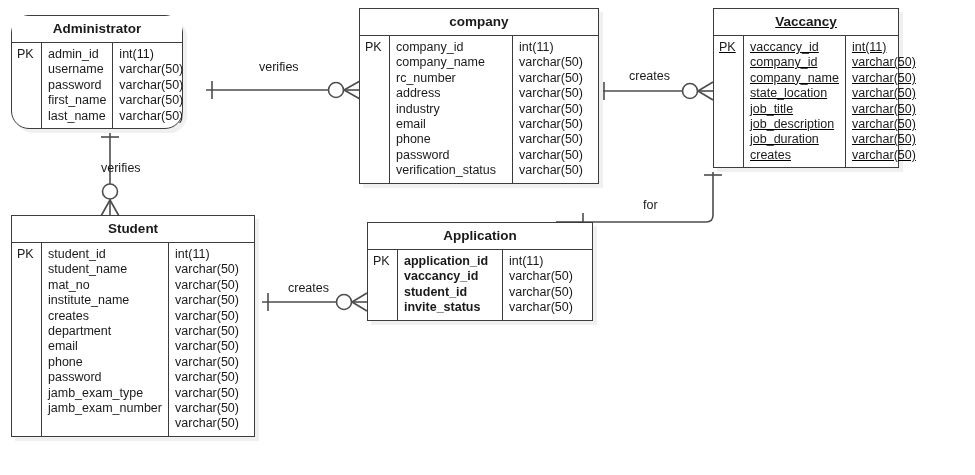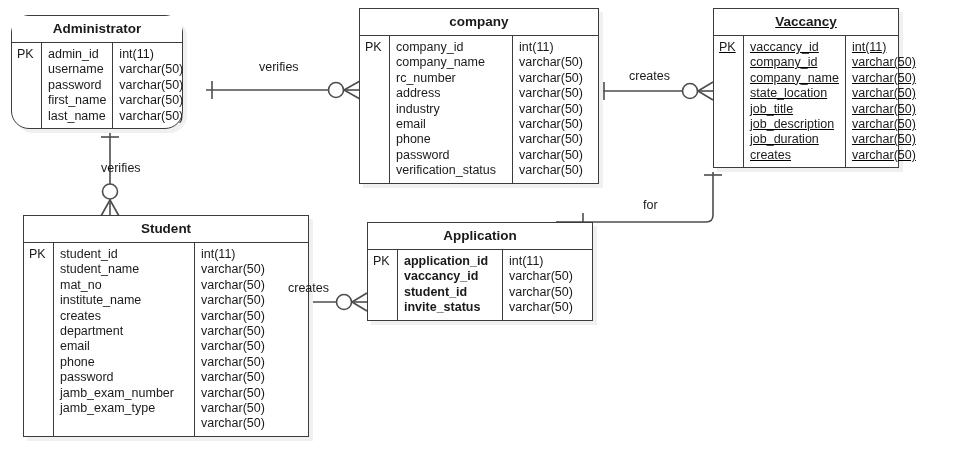--- a/index.html
+++ b/index.html
@@ -230,36 +230,36 @@
         <span class="row-line">varchar(50)</span>
         <span class="row-line">varchar(50)</span>
         <span class="row-line">varchar(50)</span>
         <span class="row-line">varchar(50)</span>
         <span class="row-line">varchar(50)</span>
         <span class="row-line">varchar(50)</span>
       </div>
     </div>
   </div>
 
-  <div class="entity" style="left:23px; top:215px; width:286px;">
+  <div class="entity" style="left:11px; top:215px; width:244px;">
     <div class="entity-title">Student</div>
     <div class="entity-body">
       <div class="col-key">PK</div>
       <div class="col-names" style="width:141px;">
         <span class="row-line">student_id</span>
         <span class="row-line">student_name</span>
         <span class="row-line">mat_no</span>
         <span class="row-line">institute_name</span>
         <span class="row-line">creates</span>
         <span class="row-line">department</span>
         <span class="row-line">email</span>
         <span class="row-line">phone</span>
         <span class="row-line">password</span>
+        <span class="row-line">jamb_exam_type</span>
         <span class="row-line">jamb_exam_number</span>
-        <span class="row-line">jamb_exam_type</span>
       </div>
       <div class="col-types">
         <span class="row-line">int(11)</span>
         <span class="row-line">varchar(50)</span>
         <span class="row-line">varchar(50)</span>
         <span class="row-line">varchar(50)</span>
         <span class="row-line">varchar(50)</span>
         <span class="row-line">varchar(50)</span>
         <span class="row-line">varchar(50)</span>
         <span class="row-line">varchar(50)</span>

